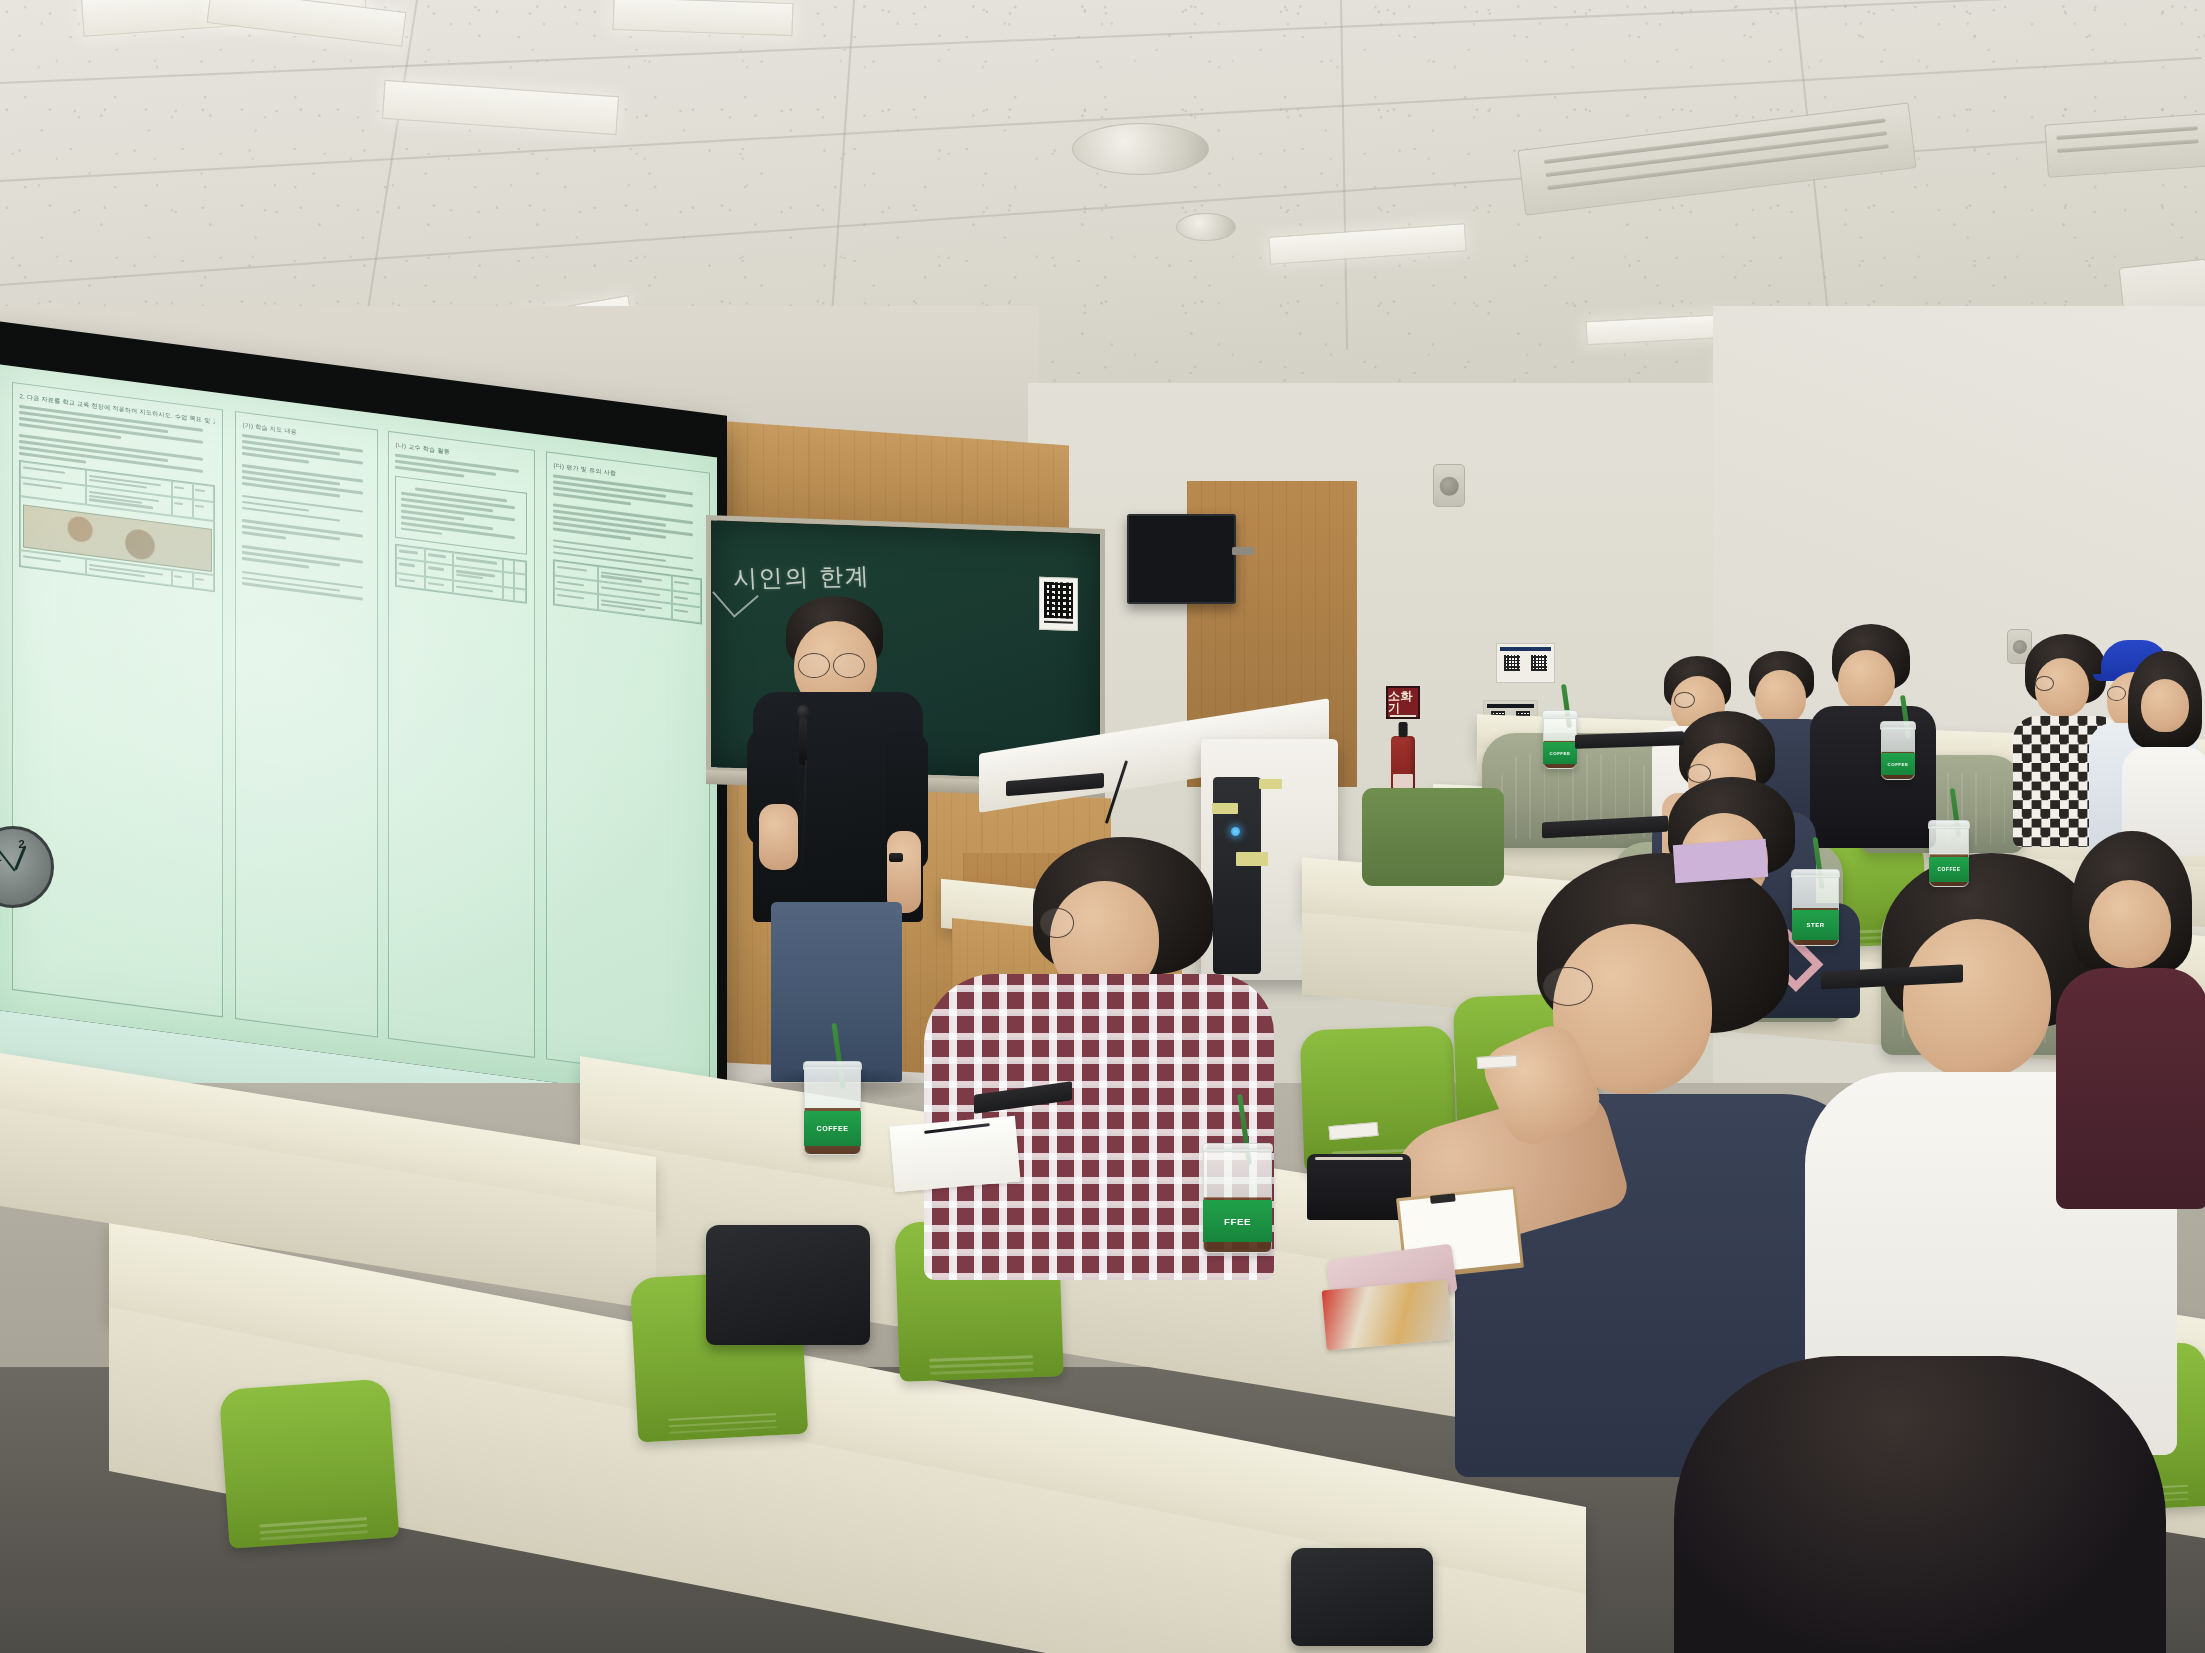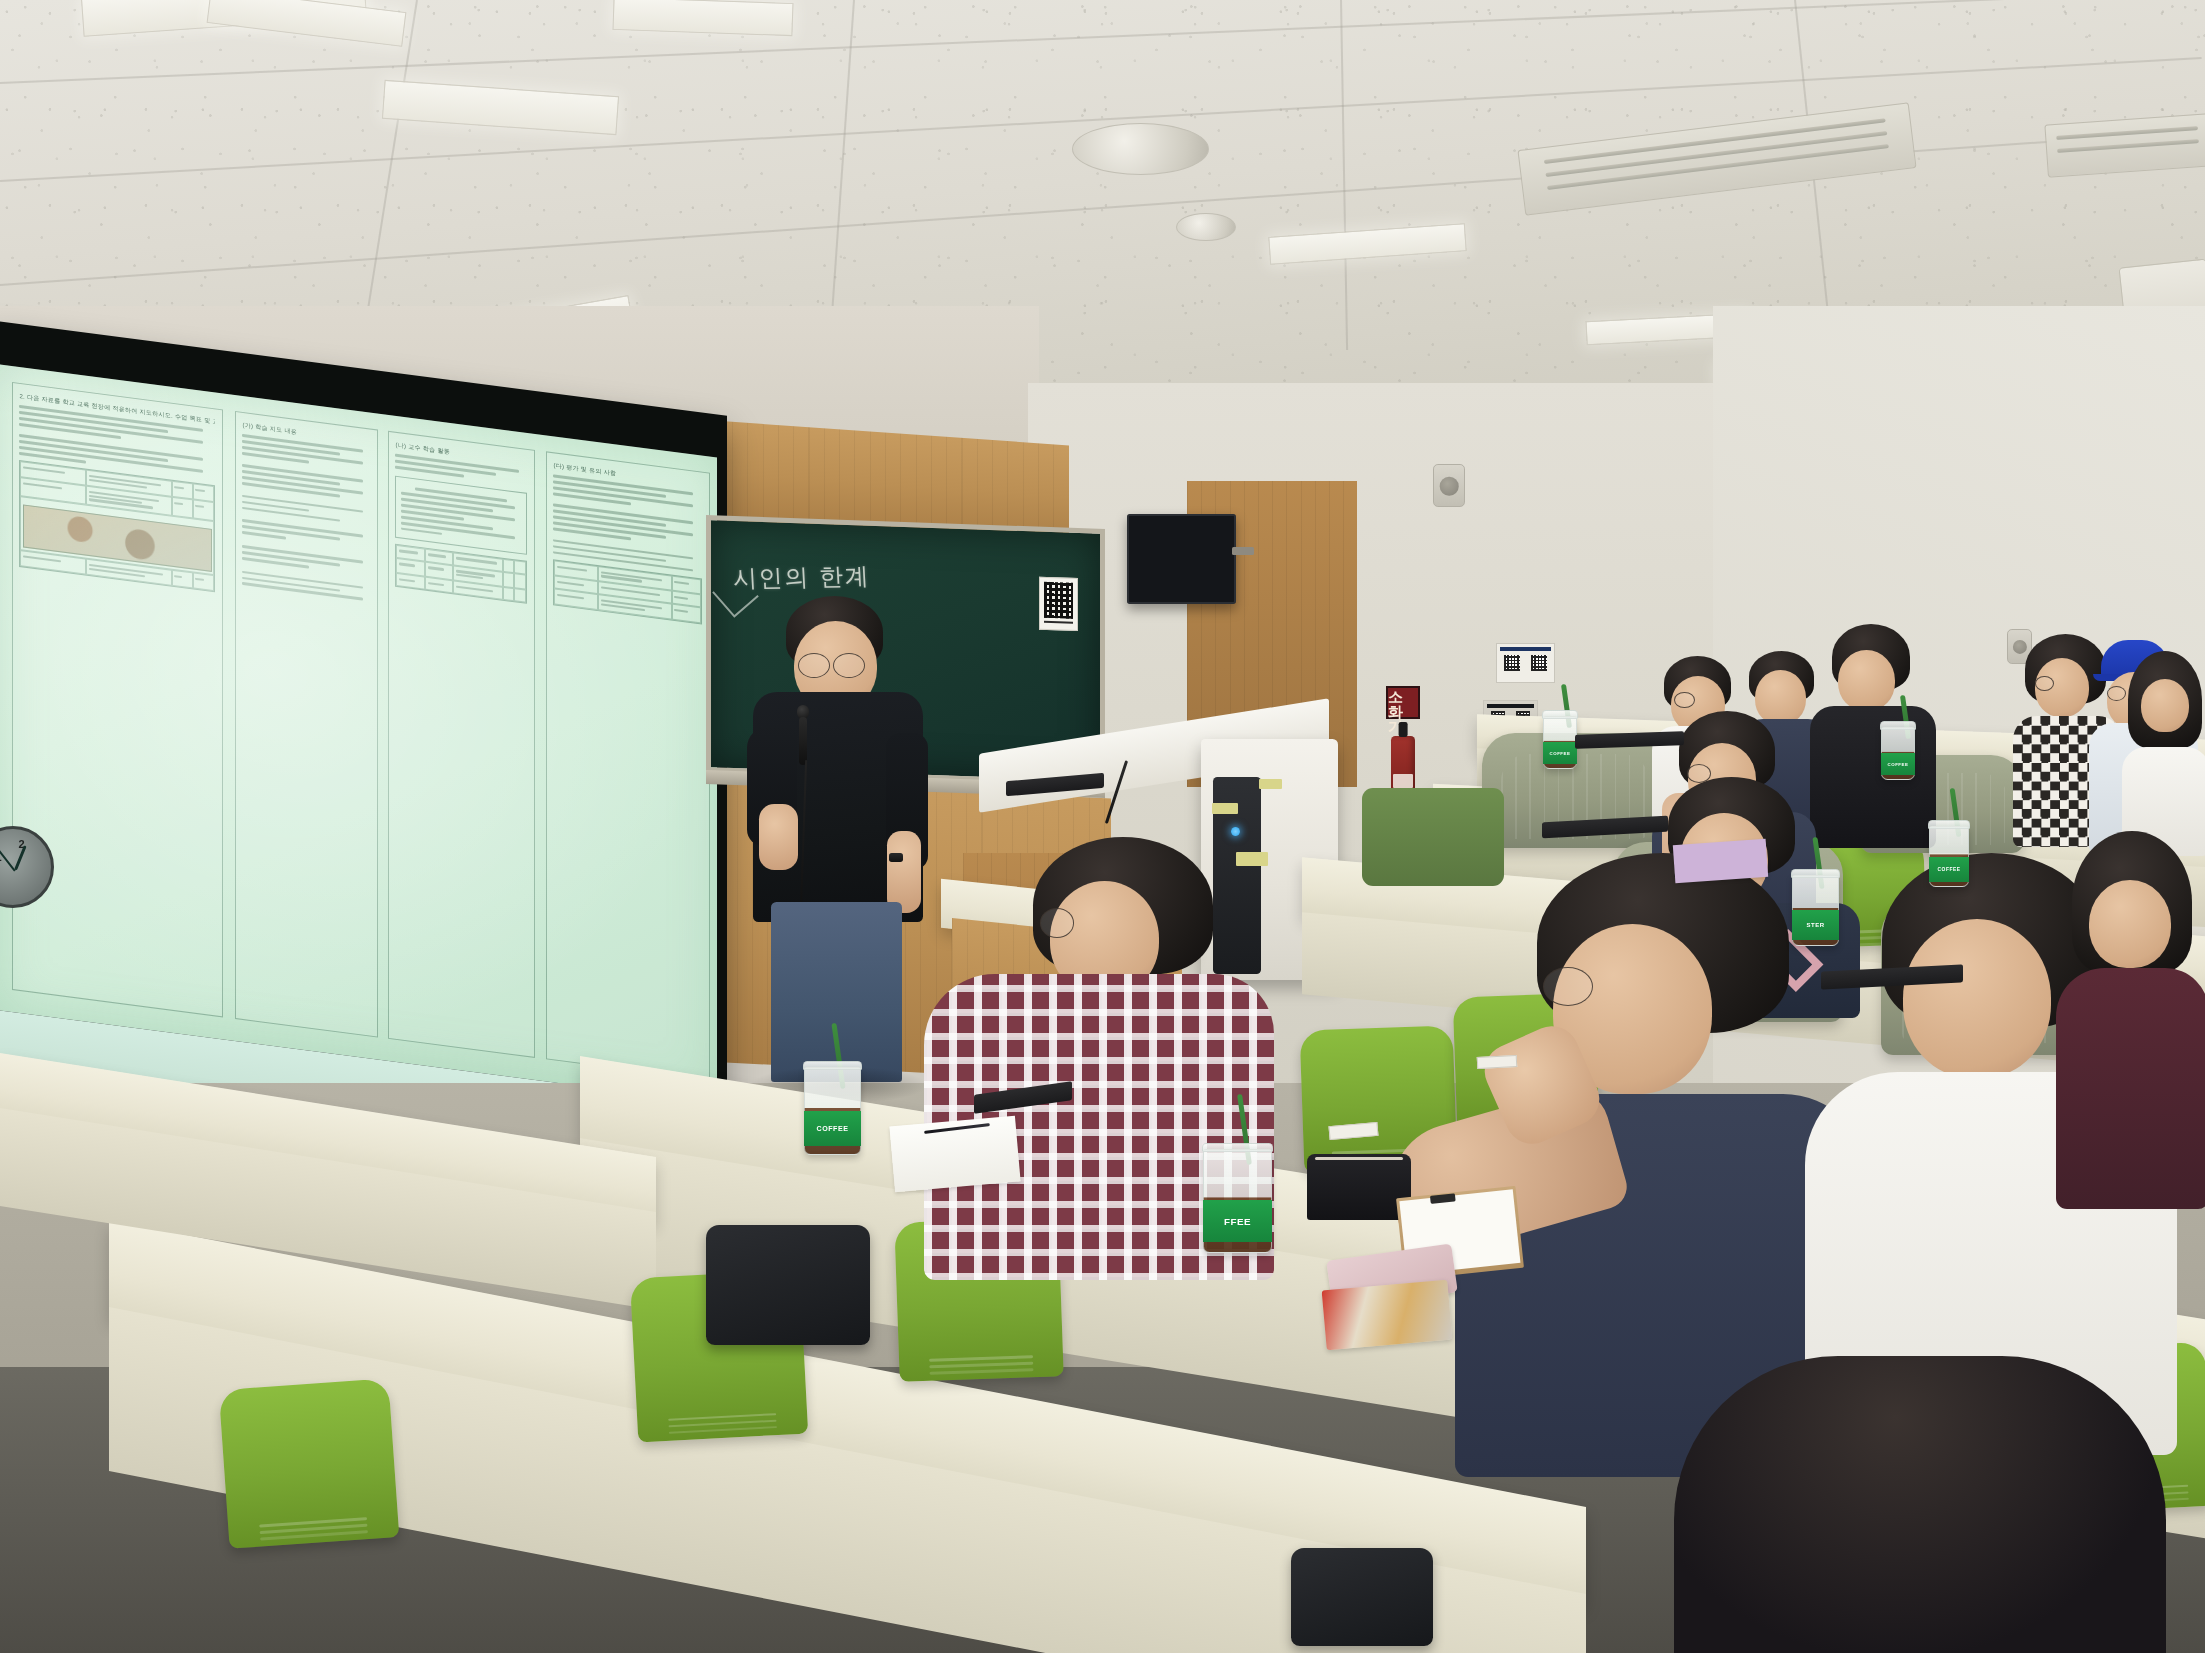--- a/index.html
+++ b/index.html
@@ -236,21 +236,21 @@
     width:18.6px; height:18.6px; border-radius:50%;
     background:radial-gradient(circle at 40% 36%, #a9a69a, #86837a);
   }
   .extinguisher-sign {
     position:absolute; width:34px; height:33px;
     background:#7d1f22; border:2.2px solid #2b1113;
     display:flex; flex-direction:column; align-items:center; justify-content:flex-start;
     padding-top:1.6px;
   }
   .extinguisher-sign .ko {
-    color:#f4e9d8; font-size:15px; font-weight:bold; letter-spacing:0.5px;
+    color:#f4e9d8; font-size:12px; font-weight:bold; letter-spacing:0.5px;
     font-family:"DejaVu Sans", sans-serif; line-height:1;
   }
   .extinguisher-sign .strip { margin-top:1.6px; width:84%; height:9.8px; background:#e8e2d4; }
   .extinguisher-body {
     position:absolute; width:24px; height:61px;
     border-radius:4.4px 4.4px 3.3px 3.3px;
     background:linear-gradient(180deg,#a1322c,#7c211d);
     box-shadow:inset -3.3px 0 5.5px rgba(0,0,0,.25);
   }
   .extinguisher-body::before {

